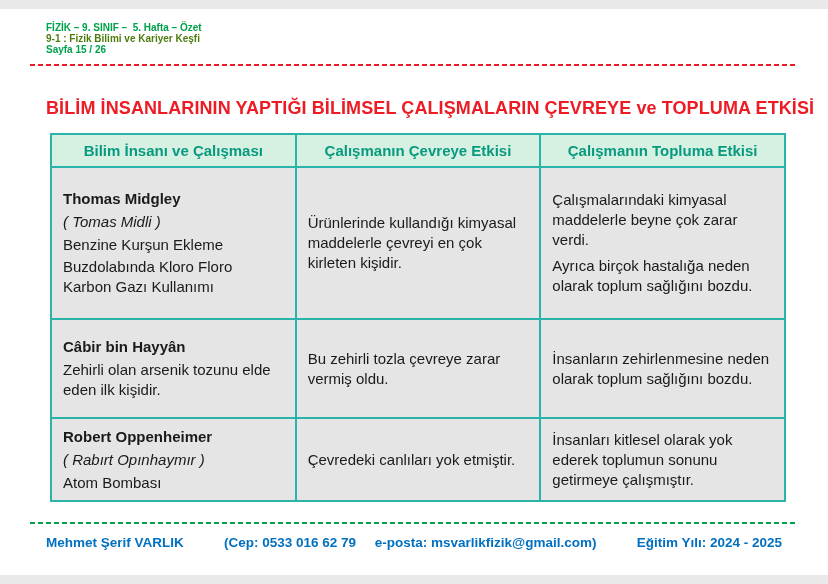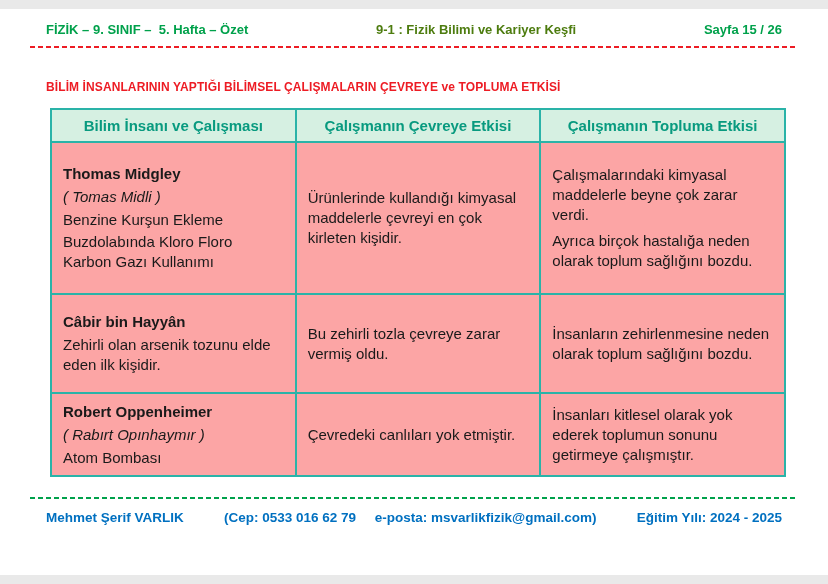--- a/index.html
+++ b/index.html
@@ -16,34 +16,35 @@
 
   .edge { position: absolute; left: 0; width: 100%; height: 9px; background: #e9e9e9; }
   .edge.top { top: 0; }
   .edge.bottom { bottom: 0; }
 
   .doc-header {
     display: flex;
     justify-content: space-between;
     align-items: baseline;
     padding: 22px 46px 0 46px;
-    font-size: 13px;
+    font-size: 10px;
     font-weight: bold;
+    flex-direction: column;
   }
   .doc-header span { white-space: pre; }
   .h-left, .h-right { color: #00a14b; }
   .h-center { color: #4d7c0f; }
 
   .dash { height: 2px; margin: 9px 30px 0 30px; }
   .dash.red   { background: repeating-linear-gradient(90deg, #ed1c24 0 5px, transparent 5px 8px); }
   .dash.green { background: repeating-linear-gradient(90deg, #00a14b 0 5px, transparent 5px 8px); margin-top: 20px; }
 
   .title {
     color: #ed1c24;
-    font-size: 12px;
+    font-size: 18px;
     font-weight: bold;
     margin: 32px 46px 14px 46px;
     letter-spacing: 0.1px;
     white-space: nowrap;
   }
 
   table.content-table {
     border-collapse: collapse;
     table-layout: fixed;
     width: 736px;
@@ -58,21 +59,21 @@
     padding: 7px 4px;
     border: 2px solid #2ab3a8;
   }
   .content-table td {
     border: 2px solid #2ab3a8;
     font-size: 15px;
     padding: 8px 11px;
     vertical-align: middle;
     line-height: 1.32;
     color: #1a1a1a;
-    background: #fca5a5;
+    background: #e5e5e5;
   }
   .content-table td + td { border-left: 2px dotted #2ab3a8; }
 
   .content-table tbody tr:nth-child(1) td { height: 152px; }
   .content-table tbody tr:nth-child(2) td { height: 99px; }
   .content-table tbody tr:nth-child(3) td { height: 76px; }
 
   .sci-name { font-weight: bold; margin-bottom: 3px; }
   .sci-pron { font-style: italic; margin-bottom: 3px; }
   .sci-work { margin-top: 3px; }

